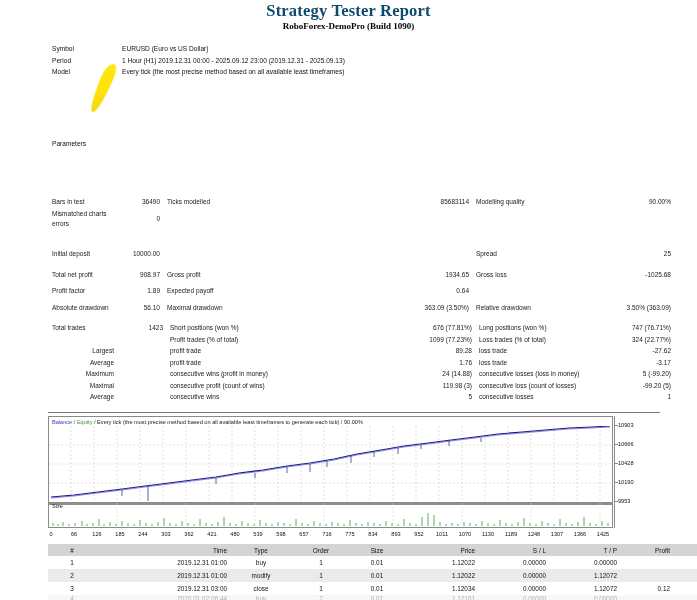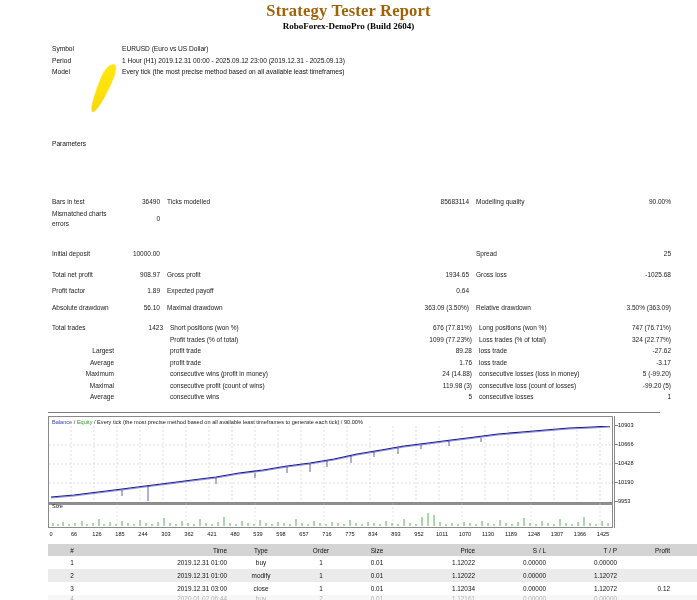--- a/index.html
+++ b/index.html
@@ -22,21 +22,21 @@
   }
 
   
   .title-block { text-align: center; padding-top: 2px; }
   .rpt-title {
     font-family: "Liberation Serif", serif;
     font-weight: bold;
     font-size: 16.5px;
     letter-spacing: 0.2px;
     line-height: 18px;
-    color: #a16207;
+    color: #0c4a6e;
   }
   .rpt-subtitle {
     font-family: "Liberation Serif", serif;
     font-weight: bold;
     font-size: 13px;
     line-height: 16px;
     color: #000;
   }
   .rpt-server {
     font-family: "Liberation Serif", serif;
@@ -271,21 +271,21 @@
   .clip-row { height: 7px !important; overflow: hidden; opacity: 0.35; }
   .clip-row td { height: 7px !important; overflow: hidden; }
 </style>
 </head>
 <body>
 
 <div class="page">
 
   <div class="title-block">
     <div class="rpt-title">Strategy Tester Report</div>
-    <div class="rpt-server">RoboForex-DemoPro (Build 2604)</div>
+    <div class="rpt-server">RoboForex-DemoPro (Build 1090)</div>
   </div>
 
   <table class="info-table">
     <tbody>
         <tr>
       <td class="info-key">Symbol</td>
       <td class="info-val">EURUSD (Euro vs US Dollar)</td>
     </tr>
     <tr>
       <td class="info-key">Period</td>

